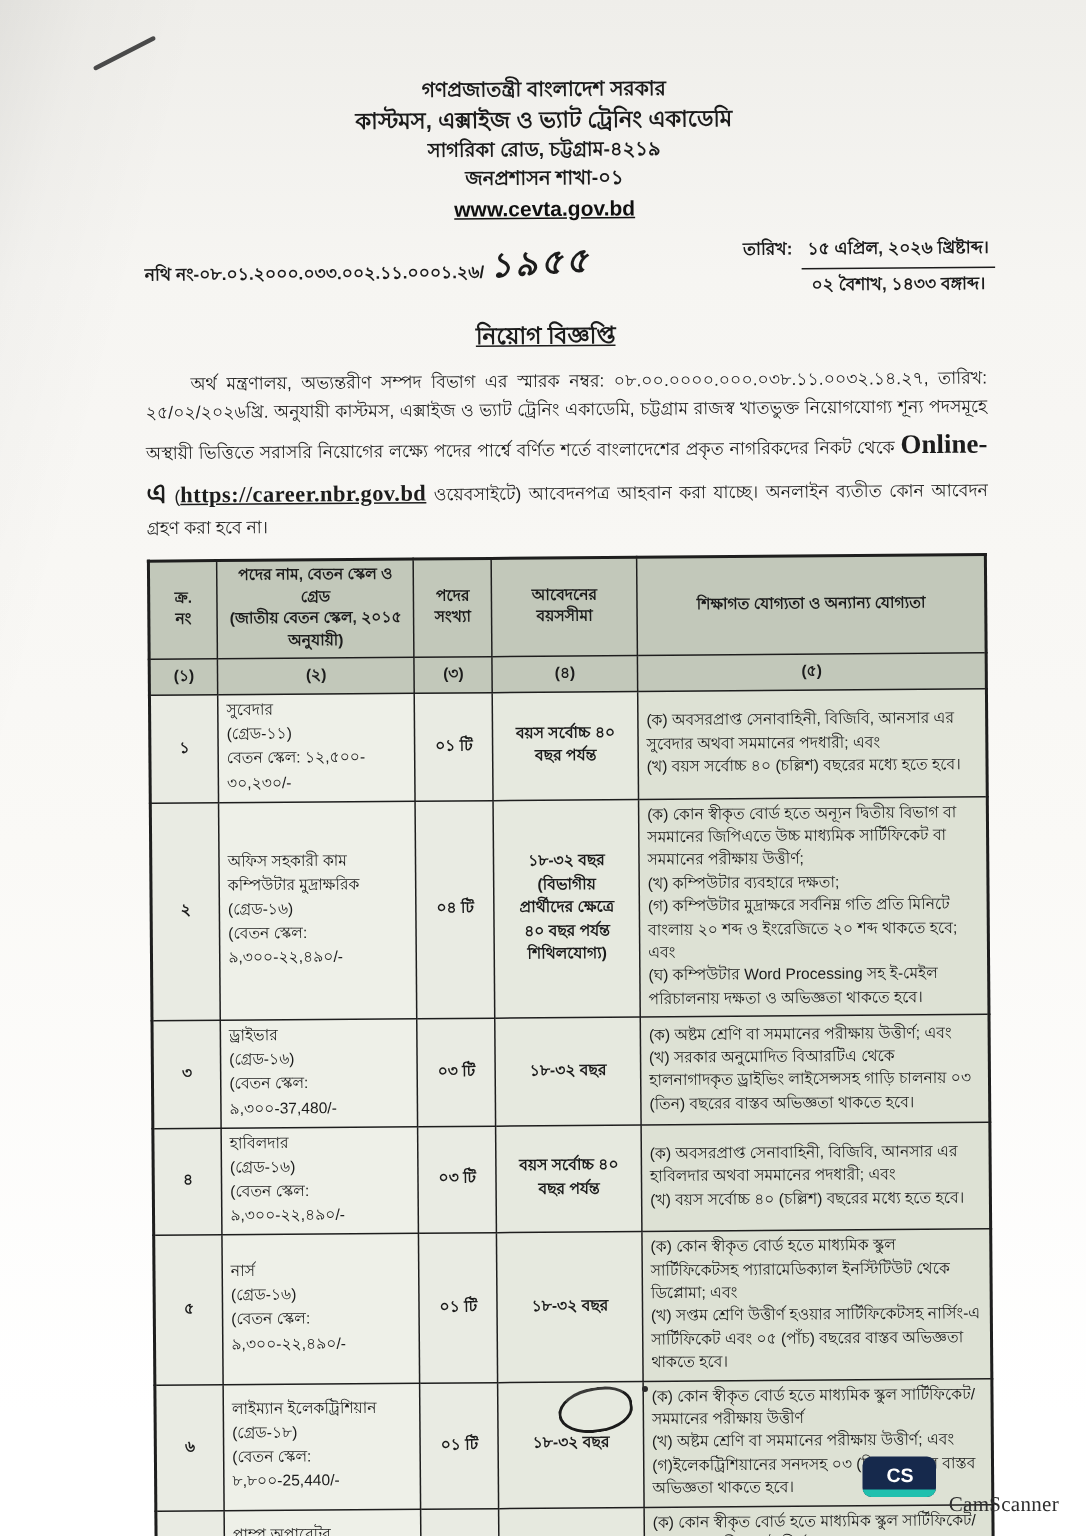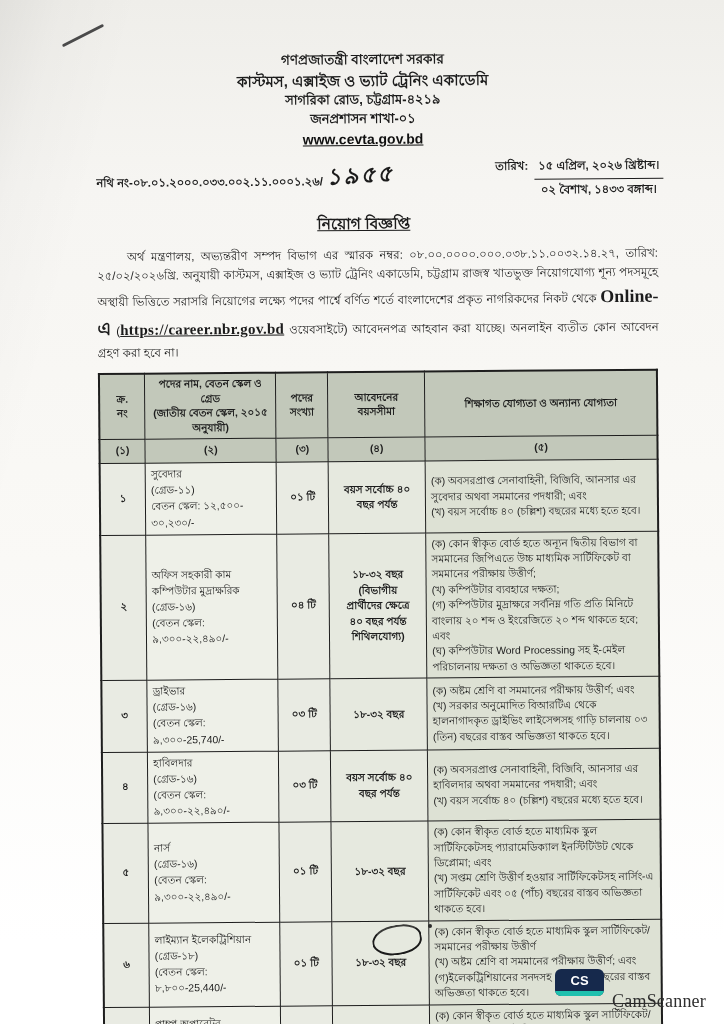--- a/index.html
+++ b/index.html
@@ -99,21 +99,21 @@
     width:49px; height:27px; border-radius:6px; position:relative;
     background:#16294c; display:flex; align-items:center; justify-content:center;
     overflow:hidden;
   }
   .cs-icon span{ color:#ffffff; font-weight:bold; font-size:13px; margin-top:-3px; }
   .cs-icon::after{
     content:""; position:absolute; left:0; right:0; bottom:0; height:5px; background:#1fc0ae;
   }
   .cs-label{
     font-family:"Liberation Serif","DejaVu Serif",serif;
-    font-size:18px; color:#2e2e2e; letter-spacing:0.2px;margin-top:39px;
+    font-size:14px; color:#2e2e2e; letter-spacing:0.2px;margin-top:39px;
   }
 </style>
 </head>
 <body>
 
 <div class="scan-bg"></div>
 
 <div class="pen-slash"></div>
 
 <div class="doc">
@@ -192,21 +192,21 @@
 শিথিলযোগ্য)</td>
         <td class="qual">(ক) কোন স্বীকৃত বোর্ড হতে অন্যূন দ্বিতীয় বিভাগ বা সমমানের জিপিএতে উচ্চ মাধ্যমিক সার্টিফিকেট বা সমমানের পরীক্ষায় উত্তীর্ণ;
 (খ) কম্পিউটার ব্যবহারে দক্ষতা;
 (গ) কম্পিউটার মুদ্রাক্ষরে সর্বনিম্ন গতি প্রতি মিনিটে বাংলায় ২০ শব্দ ও ইংরেজিতে ২০ শব্দ থাকতে হবে; এবং
 (ঘ) কম্পিউটার Word Processing সহ ই-মেইল পরিচালনায় দক্ষতা ও অভিজ্ঞতা থাকতে হবে।</td>
       </tr>
       <tr>
         <td class="sl">৩</td>
         <td class="post">ড্রাইভার
 (গ্রেড-১৬)
-(বেতন স্কেল: ৯,৩০০-25,740/-</td>
+(বেতন স্কেল: ৯,৩০০-37,480/-</td>
         <td class="count">০৩ টি</td>
         <td class="age">১৮-৩২ বছর</td>
         <td class="qual">(ক) অষ্টম শ্রেণি বা সমমানের পরীক্ষায় উত্তীর্ণ; এবং
 (খ) সরকার অনুমোদিত বিআরটিএ থেকে হালনাগাদকৃত ড্রাইভিং লাইসেন্সসহ গাড়ি চালনায় ০৩ (তিন) বছরের বাস্তব অভিজ্ঞতা থাকতে হবে।</td>
       </tr>
       <tr>
         <td class="sl">৪</td>
         <td class="post">হাবিলদার
 (গ্রেড-১৬)
 (বেতন স্কেল: ৯,৩০০-২২,৪৯০/-</td>

